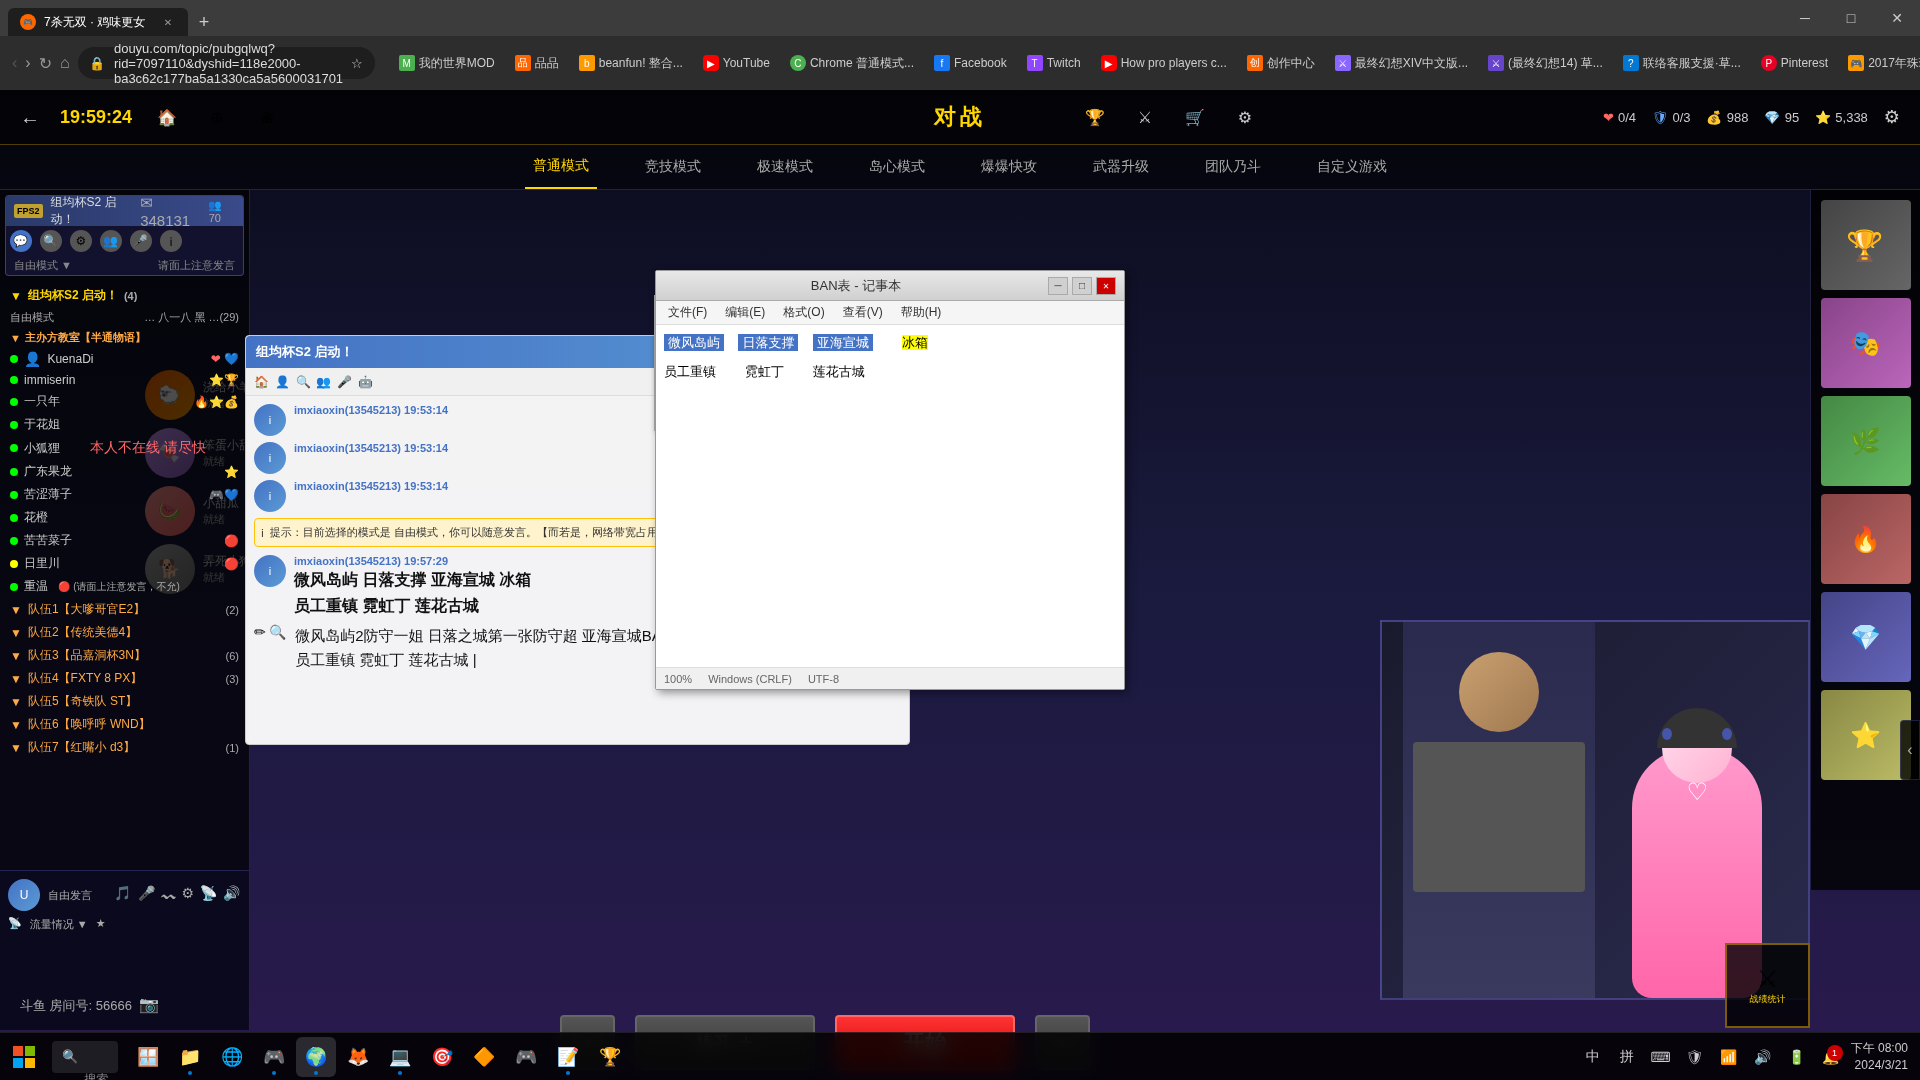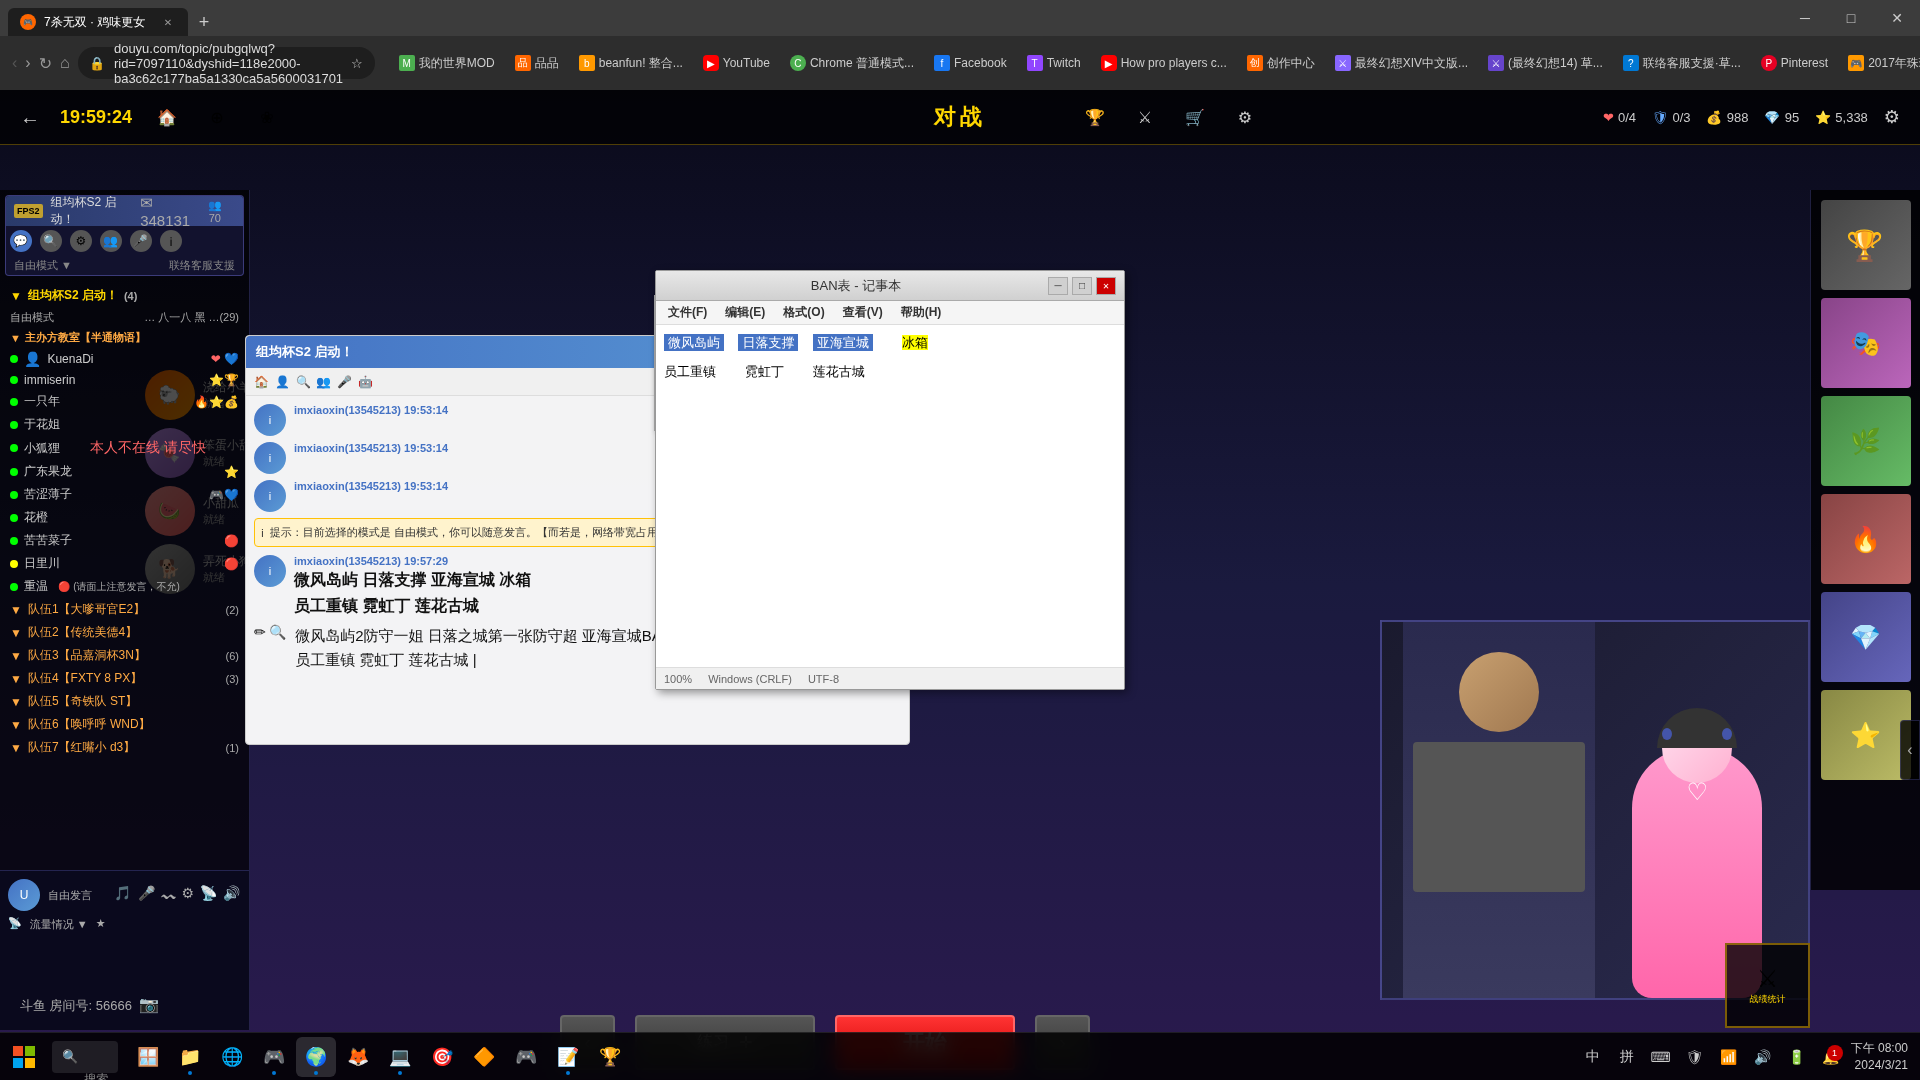--- a/index.html
+++ b/index.html
@@ -407,21 +407,20 @@
       color: #333;
     }
     .notepad-menubar {
       height: 24px;
       display: flex;
       align-items: center;
       padding: 1px 4px;
       gap: 2px;
       border-bottom: 1px solid #ddd;
       background: #f5f5f5;
-      font-weight: bold;
     }
     .notepad-menu {
       padding: 2px 8px;
       font-size: 12px;
       cursor: pointer;
       color: #333;
     }
     .notepad-content {
       flex: 1;
       padding: 8px;
@@ -864,20 +863,30 @@
         <span>95</span>
       </div>
       <div class="header-stat">
         <span style="color:#ffd700;">⭐</span>
         <span>5,338</span>
       </div>
       <div class="settings-gear">⚙</div>
     </div>
   </div>
 
+  <div class="game-nav">
+    <div class="game-nav-item active">普通模式</div>
+    <div class="game-nav-item">竞技模式</div>
+    <div class="game-nav-item">极速模式</div>
+    <div class="game-nav-item">岛心模式</div>
+    <div class="game-nav-item">爆爆快攻</div>
+    <div class="game-nav-item">武器升级</div>
+    <div class="game-nav-item">团队乃斗</div>
+    <div class="game-nav-item">自定义游戏</div>
+  </div>
 
 
   <div class="left-sidebar" style="position:absolute;top:100px;left:0;width:250px;bottom:50px;overflow:hidden;">
 
     <div class="fps-panel">
       <div class="fps-header">
         <div class="fps-logo">FPS2</div>
         <span style="font-size:12px;">组均杯S2 启动！</span>
         <span style="margin-left:auto;font-size:15px;color:#aaa;">✉ 348131</span>
         <span style="font-size:11px;color:#aaa;">👥 70</span>
@@ -885,21 +894,21 @@
       <div class="fps-icons-row">
         <div class="fps-icon" style="background:#4472c4;">💬</div>
         <div class="fps-icon" style="background:#555;">🔍</div>
         <div class="fps-icon" style="background:#555;">⚙</div>
         <div class="fps-icon" style="background:#555;">👥</div>
         <div class="fps-icon" style="background:#555;">🎤</div>
         <div class="fps-icon" style="background:#555;">ℹ</div>
       </div>
       <div style="font-size:11px;color:#888;padding:2px 8px;display:flex;justify-content:space-between;">
         <span>自由模式 ▼</span>
-        <span>联络客服支援</span>
+        <span>请面上注意发言</span>
       </div>
     </div>
 
     <div class="team-list" style="flex:1;overflow-y:auto;padding:2px;">
 
       <div style="font-size:12px;color:#ffd700;padding:4px 8px;font-weight:bold;display:flex;align-items:center;gap:6px;">
         <span>▼</span>
         <span>组均杯S2 启动！</span>
         <span style="color:#aaa;font-size:11px;">(4)</span>
       </div>

